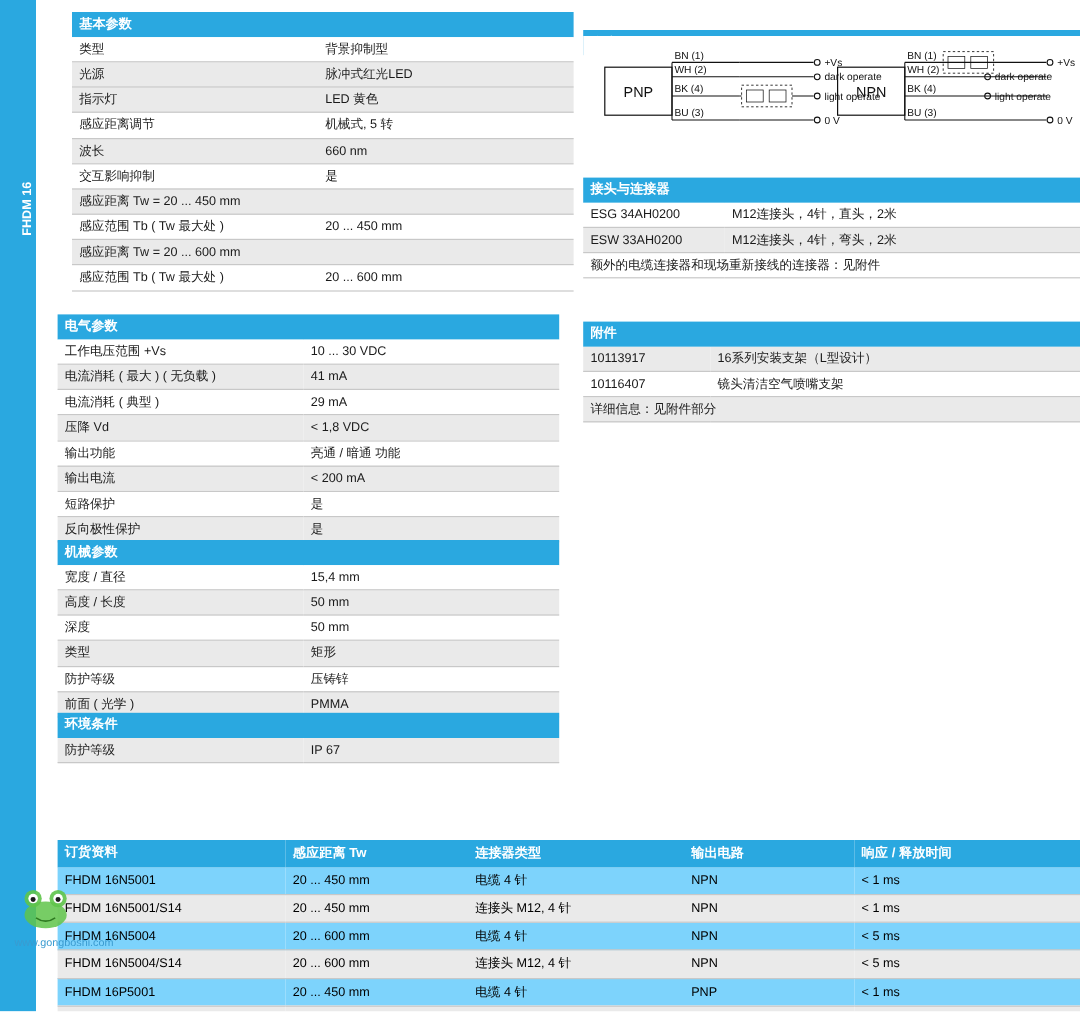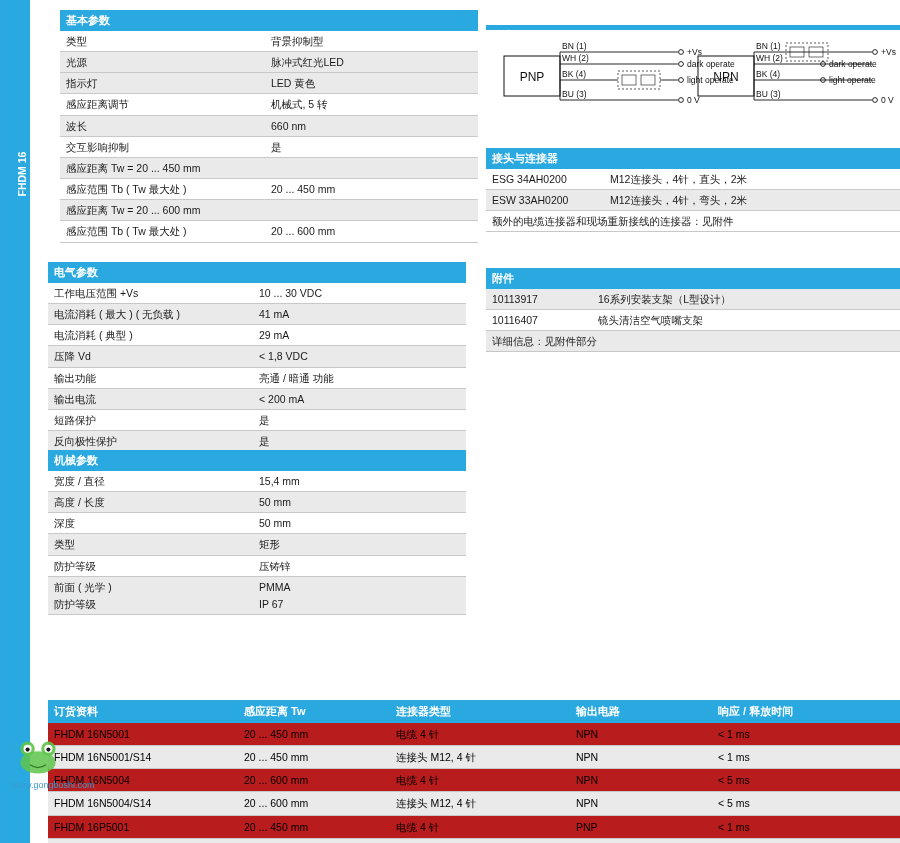--- a/index.html
+++ b/index.html
@@ -101,23 +101,23 @@
     left: 48px; top: 700px;
     width: 852px;
     border-collapse: collapse;
     font-size: 10.5px;
   }
   #tbl-order td { padding: 4px 6px; border: none; line-height: 1.35; }
   #tbl-order .ohead td {
     background: #2aa8e0; color: #ffffff; font-weight: bold; font-size: 11px;
   }
   #tbl-order .orow td { border-bottom: 1px solid #c8c8c8; }
-  #tbl-order .o-a td { background: #b91c1c; }
+  #tbl-order .o-a td { background: #7dd3fc; }
   #tbl-order .o-b td { background: #eaeaea; }
-  .oc1 { width: 190px; }
+  .oc1 { width: 190px; font-family: Liberation Mono, monospace; }
   .oc2 { width: 152px; }
   .oc3 { width: 180px; }
   .oc4 { width: 142px; }
   .oc5 { width: 188px; }
 
   
   #watermark {
     position: absolute;
     left: 6px; top: 736px;
     width: 140px; height: 60px;
@@ -267,20 +267,23 @@
     </tr>
     <tr class="row-b row-line">
       <td class="col-label">前面 ( 光学 )</td>
       <td class="col-value">PMMA</td>
     </tr>
   </tbody>
     </table>
 
   <table class="tbl" id="tbl-env">
     <tbody>
+        <tr class="sec-head">
+      <td colspan="2">环境条件</td>
+    </tr>
     <tr class="row-b row-line">
       <td class="col-label">防护等级</td>
       <td class="col-value">IP 67</td>
     </tr>
   </tbody>
     </table>
 
   <div id="tbl-conn-head">
     <div class="blue-band">连接图</div>
   </div>

